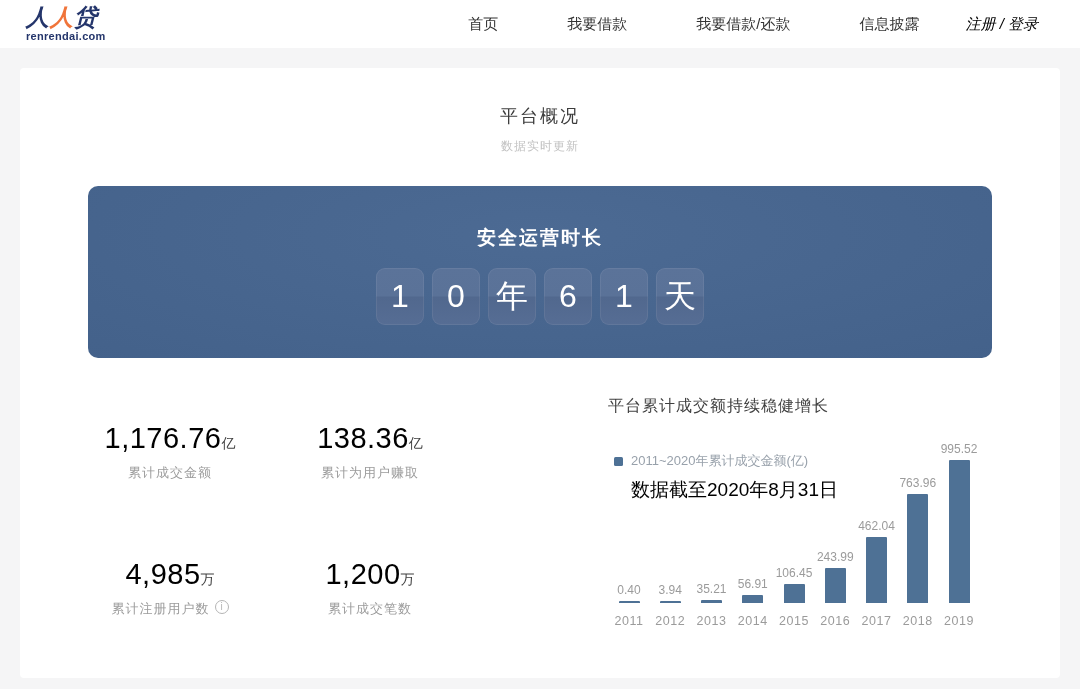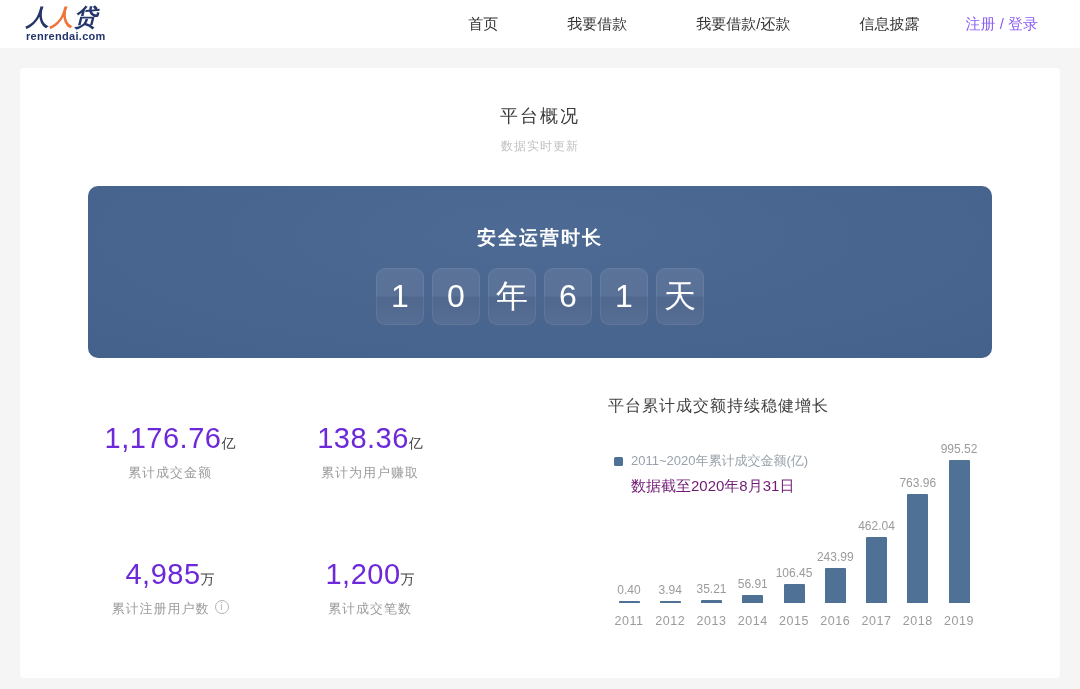--- a/index.html
+++ b/index.html
@@ -45,38 +45,38 @@
     color: #fff; font-size: 32px; font-weight: 400;
     display: flex; align-items: center; justify-content: center;
     background: linear-gradient(to bottom, #5b7399 0%, #5a7298 49%, #51688e 51%, #566d94 100%);
     box-shadow: inset 0 0 0 1px rgba(255,255,255,0.07);
   }
 
   
   .content-row { display: flex; margin-top: 38px; padding: 0 80px 0 50px; }
   .stats-grid { display: grid; grid-template-columns: 200px 200px; row-gap: 76px; padding-top: 26px; height: 0; }
   .stat { text-align: center; }
-  .stat-value { font-size: 29px; color: #6d28d9; letter-spacing: .5px; }
+  .stat-value { font-size: 29px; color: #000000; letter-spacing: .5px; }
   .stat-unit { font-size: 14px; color: #404040; }
   .stat-label-row { margin-top: 9px; font-size: 13px; color: #9b9b9b; display: flex; justify-content: center; gap: 5px; letter-spacing: 1px; }
   .info-icon {
     width: 14px; height: 14px; border-radius: 50%;
     border: 1px solid #b5b5b5; color: #b5b5b5;
     font-size: 10px; line-height: 12px; text-align: center;
     display: inline-block; cursor: pointer; letter-spacing: 0;
   }
 
   
   .chart { position: relative; margin-left: auto; width: 372px; height: 232px; }
   .chart-title { text-align: left; font-size: 16px; color: #3f3f3f; font-weight: 500; letter-spacing: 1px; }
   .legend { position: absolute; left: 6px; top: 56px; }
   .legend-row { display: flex; align-items: center; gap: 8px; }
   .legend-swatch { width: 9px; height: 9px; border-radius: 1.5px; }
   .legend-label { font-size: 13px; color: #98a1ab; }
-  .legend-note { font-size: 15px; color: #701a75; margin: 7px 0 0 17px; }
+  .legend-note { font-size: 19px; color: #000000; margin: 7px 0 0 17px; }
   .bars { position: absolute; left: 4px; right: 4px; bottom: 0; display: flex; justify-content: space-between; align-items: flex-end; }
   .bar-col { width: 34px; display: flex; flex-direction: column; align-items: center; }
   .bar-value { font-size: 12px; color: #9b9b9b; margin-bottom: 4px; white-space: nowrap; }
   .bar-rect { width: 21px; border-radius: 1px 1px 0 0; }
   .bar-year { font-size: 12.5px; color: #9b9b9b; margin-top: 11px; letter-spacing: .5px; }
 </style>
 </head>
 <body>
 
 <div class="page">
@@ -87,21 +87,21 @@
         <span class="logo-navy" style="color: rgb(36, 53, 107);">人</span><span class="logo-orange" style="color: rgb(240, 116, 58);">人</span><span class="logo-navy" style="color: rgb(36, 53, 107);">贷</span>
       </div>
       <div class="logo-domain logo-navy" style="color: rgb(36, 53, 107);">renrendai.com</div>
     </div>
     <nav class="nav" id="nav-items">
         <a class="nav-item">首页</a>
         <a class="nav-item">我要借款</a>
         <a class="nav-item">我要借款/还款</a>
         <a class="nav-item">信息披露</a>
       </nav>
-    <a class="auth" style="color: #8b5cf6;">注册 / 登录</a>
+    <a class="auth" style="color: #000000; font-style: italic;">注册 / 登录</a>
   </header>
 
   <main class="card">
 
     <h1 class="page-title">平台概况</h1>
     <div class="page-subtitle">数据实时更新</div>
 
     <section class="banner">
       <div class="banner-title">安全运营时长</div>
       <div class="tiles" id="tiles">

